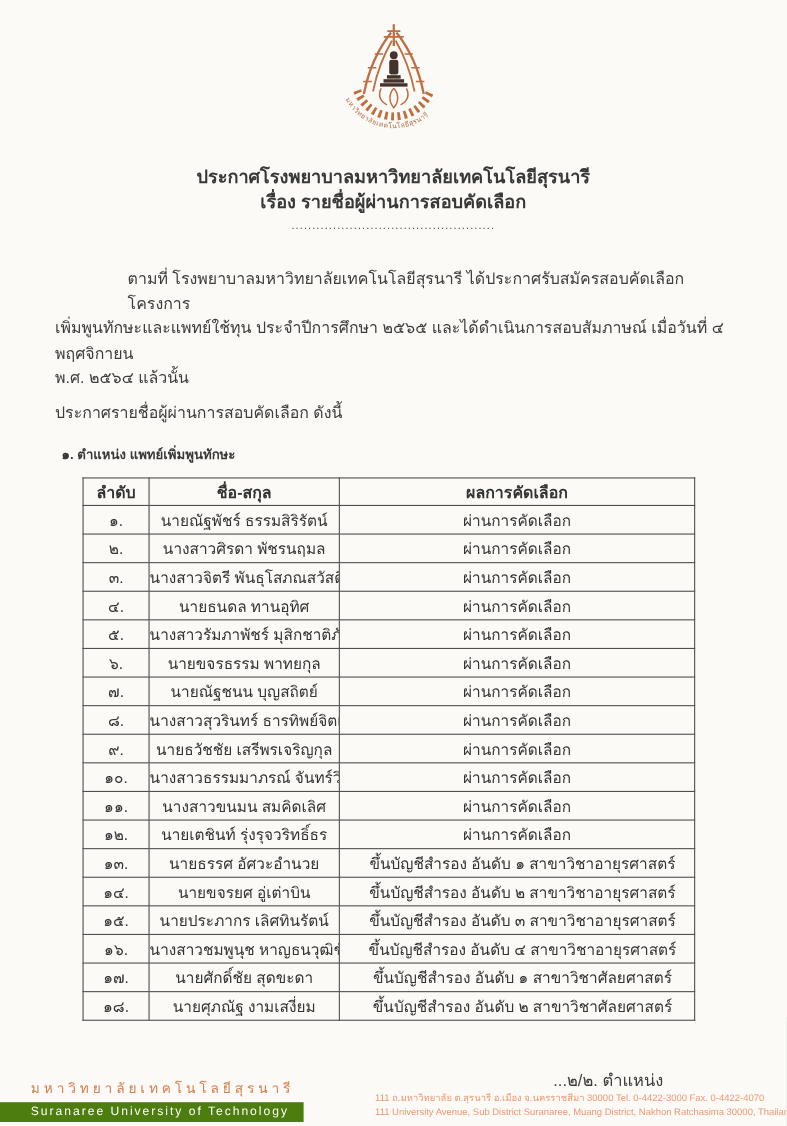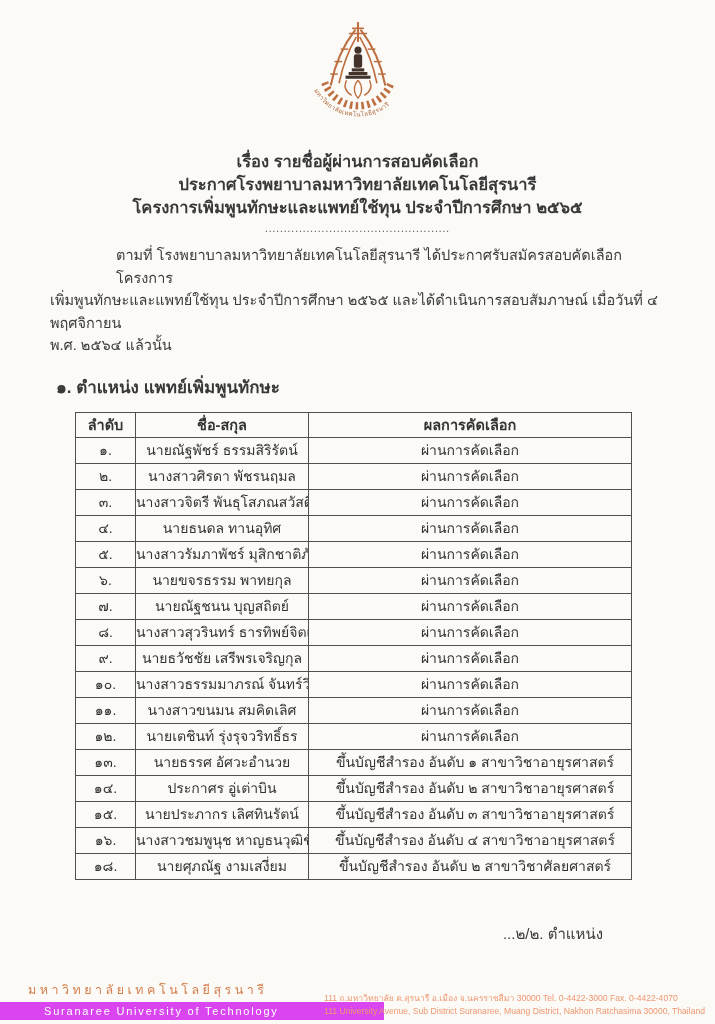--- a/index.html
+++ b/index.html
@@ -11,23 +11,23 @@
     overflow:hidden;
     font-family:"Liberation Sans","DejaVu Sans",sans-serif;
     color:#3c3c3c;
   }
   .logo-wrap{display:flex;justify-content:center;padding-top:20px;}
   .title-block{text-align:center;margin-top:26px;font-weight:bold;font-size:16.5px;line-height:23px;color:#383838;}
   .dots-line{text-align:center;margin-top:4px;font-size:10px;letter-spacing:1px;color:#4c4c4c;}
   .content{padding:0 50px;}
   .para{font-size:14.5px;line-height:22.5px;color:#3c3c3c;}
   .para .indent{padding-left:66px;}
-  .p1{margin-top:10px;}
+  .p1{margin-top:32px;}
   .p2{margin-top:9px;}
-  .section-heading{margin-top:16px;font-weight:bold;font-size:17px;color:#383838;padding-left:6px;}
+  .section-heading{margin-top:16px;font-weight:bold;font-size:12px;color:#383838;padding-left:6px;}
   table.results{
     border-collapse:collapse;
     margin:12px 0 0 25px;
     width:556px;
     table-layout:fixed;
     font-size:14px;
     color:#333;
     padding-left:44px;
   }
   table.results th, table.results td{
@@ -45,26 +45,26 @@
   td.name{text-align:center;padding-left:10px;}
   td.result{text-align:center;}
   tr.res-left td.result{text-align:center;padding-left:10px;}
   .continuation{margin-top:42px;text-align:right;padding-right:62px;font-size:15px;color:#3c3c3c;}
   .footer{position:absolute;left:0;bottom:0;width:715px;height:46px;}
   .footer-left{position:absolute;left:0;bottom:4px;width:335px;}
   .footer-thai-name{
     padding-left:28px;color:#d57f4e;font-size:12.5px;letter-spacing:3.5px;white-space:nowrap;margin-bottom:2px;
   }
   .footer-bar{
-    width:384px;height:18px;background:#d946ef;color:#fff;
-    font-size:11px;letter-spacing:1.8px;line-height:18px;padding-left:44px;white-space:nowrap;
+    width:276px;height:18px;background:#4d7c0f;color:#fff;
+    font-size:11px;letter-spacing:1.8px;line-height:18px;padding-left:28px;white-space:nowrap;
     box-sizing:border-box;
   }
   .footer-right{
-    position:absolute;right:19px;bottom:6px;width:372px;
+    position:absolute;right:2px;bottom:6px;width:372px;
     color:#ee9770;font-size:8.6px;line-height:13px;white-space:nowrap;text-align:left;
   }
 </style>
 </head>
 <body>
 
 <div class="page">
 
   <div class="logo-wrap">
     <svg width="126" height="104" viewBox="0 0 120 100">
@@ -97,35 +97,35 @@
       </g>
       <path d="M28 60 A 34 34 0 0 0 92 60" fill="none" stroke="#bd6f41" stroke-width="7" stroke-dasharray="2.5 3.1"></path>
       <path id="logo-text-arc" d="M16 64 A 48 48 0 0 0 104 64" fill="none" stroke="none"></path>
       <text font-size="6" fill="#b06a3e" letter-spacing="0.3">
         <textPath href="#logo-text-arc" startOffset="4">มหาวิทยาลัยเทคโนโลยีสุรนารี</textPath>
       </text>
     </svg>
   </div>
 
   <div class="title-block">
+    <div>ประกาศโรงพยาบาลมหาวิทยาลัยเทคโนโลยีสุรนารี</div>
     <div>เรื่อง รายชื่อผู้ผ่านการสอบคัดเลือก</div>
-    <div>ประกาศโรงพยาบาลมหาวิทยาลัยเทคโนโลยีสุรนารี</div>
-    <div>โครงการเพิ่มพูนทักษะและแพทย์ใช้ทุน ประจำปีการศึกษา ๒๕๖๕</div>
   </div>
 
   <div class="dots-line">.................................................</div>
 
   <div class="content">
     <div class="para p1">
       <div class="indent">ตามที่ โรงพยาบาลมหาวิทยาลัยเทคโนโลยีสุรนารี ได้ประกาศรับสมัครสอบคัดเลือกโครงการ</div>
       <div>เพิ่มพูนทักษะและแพทย์ใช้ทุน ประจำปีการศึกษา ๒๕๖๕ และได้ดำเนินการสอบสัมภาษณ์ เมื่อวันที่ ๔ พฤศจิกายน</div>
       <div>พ.ศ. ๒๕๖๔  แล้วนั้น</div>
     </div>
 
     <div class="para p2">
+      <div>ประกาศรายชื่อผู้ผ่านการสอบคัดเลือก ดังนี้</div>
     </div>
 
     <div class="section-heading">๑. ตำแหน่ง แพทย์เพิ่มพูนทักษะ</div>
 
     <table class="results">
       <colgroup>
           <col class="c-no">
           <col class="c-name">
           <col class="c-result">
         </colgroup>
@@ -195,32 +195,37 @@
             <td class="name">นายเตชินท์ รุ่งรุจวริทธิ์ธร</td>
             <td class="result">ผ่านการคัดเลือก</td>
           </tr>
       <tr class="res-left">
             <td class="no">๑๓.</td>
             <td class="name">นายธรรศ อัศวะอำนวย</td>
             <td class="result">ขึ้นบัญชีสำรอง อันดับ ๑ สาขาวิชาอายุรศาสตร์</td>
           </tr>
       <tr class="res-left">
             <td class="no">๑๔.</td>
-            <td class="name">ประกาศร อู่เต่าบิน</td>
+            <td class="name">นายขจรยศ อู่เต่าบิน</td>
             <td class="result">ขึ้นบัญชีสำรอง อันดับ ๒ สาขาวิชาอายุรศาสตร์</td>
           </tr>
       <tr class="res-left">
             <td class="no">๑๕.</td>
             <td class="name">นายประภากร เลิศทินรัตน์</td>
             <td class="result">ขึ้นบัญชีสำรอง อันดับ ๓ สาขาวิชาอายุรศาสตร์</td>
           </tr>
       <tr class="res-left">
             <td class="no">๑๖.</td>
             <td class="name">นางสาวชมพูนุช  หาญธนวุฒิชัย</td>
             <td class="result">ขึ้นบัญชีสำรอง อันดับ ๔ สาขาวิชาอายุรศาสตร์</td>
+          </tr>
+      <tr class="res-left">
+            <td class="no">๑๗.</td>
+            <td class="name">นายศักดิ์ชัย สุดขะดา</td>
+            <td class="result">ขึ้นบัญชีสำรอง อันดับ ๑ สาขาวิชาศัลยศาสตร์</td>
           </tr>
       <tr class="res-left">
             <td class="no">๑๘.</td>
             <td class="name">นายศุภณัฐ งามเสงี่ยม</td>
             <td class="result">ขึ้นบัญชีสำรอง อันดับ ๒ สาขาวิชาศัลยศาสตร์</td>
           </tr>
     </tbody>
       </table>
 
     <div class="continuation">...๒/๒. ตำแหน่ง</div>

